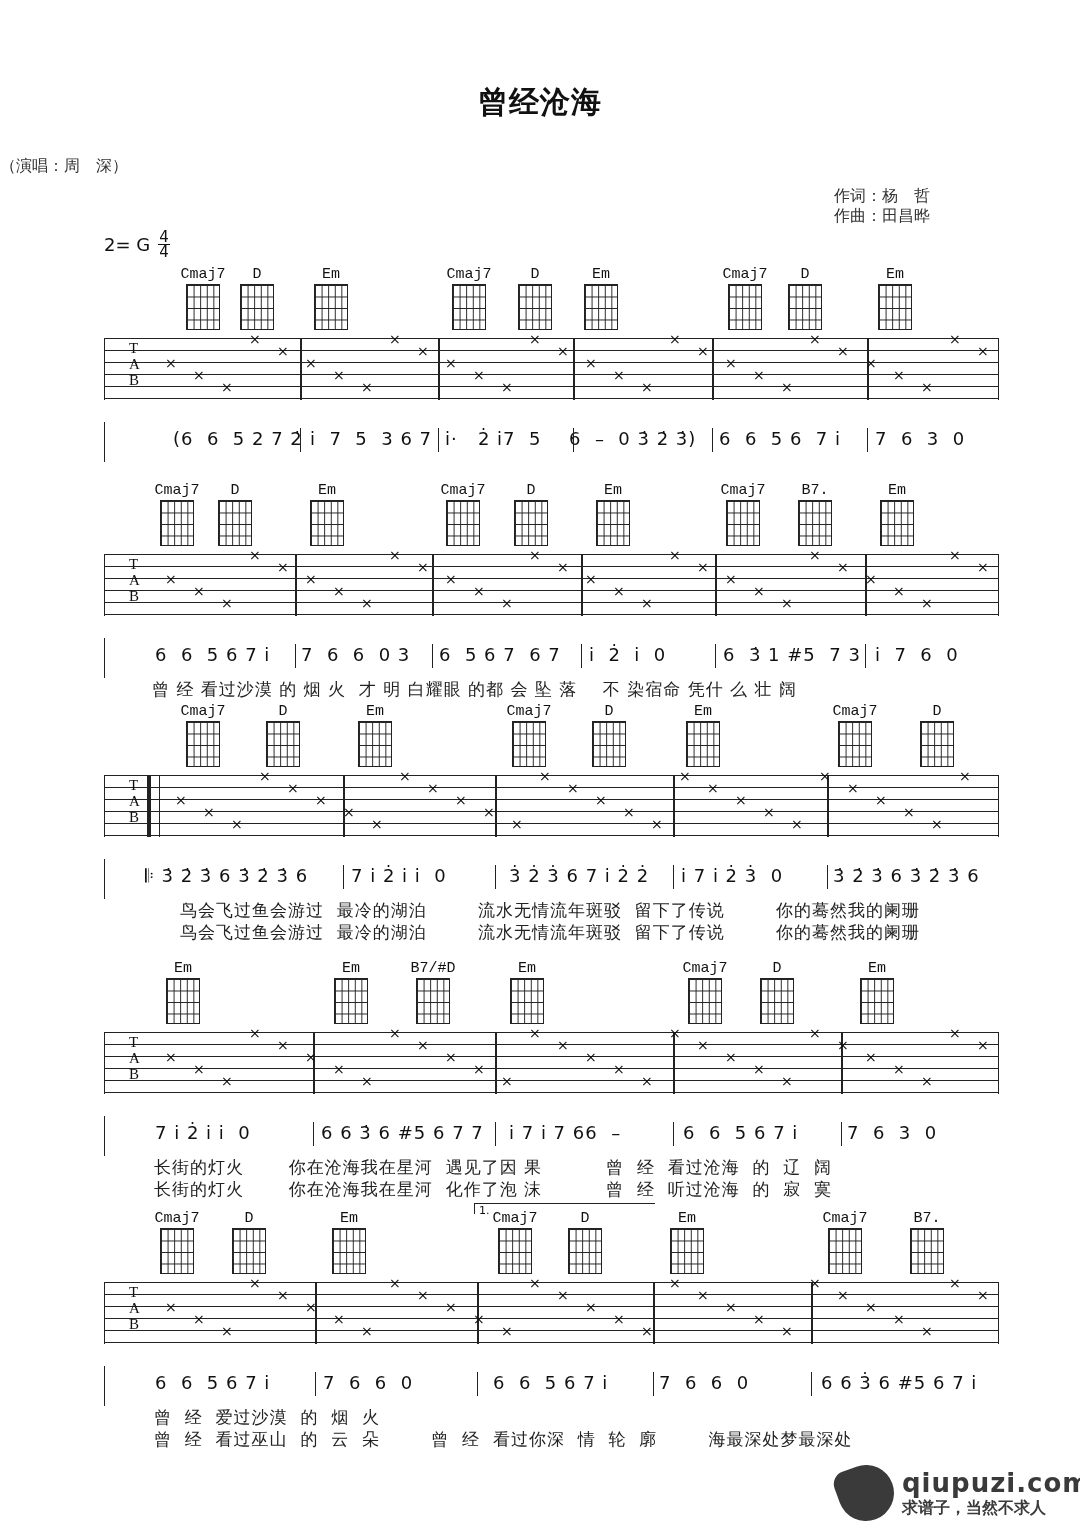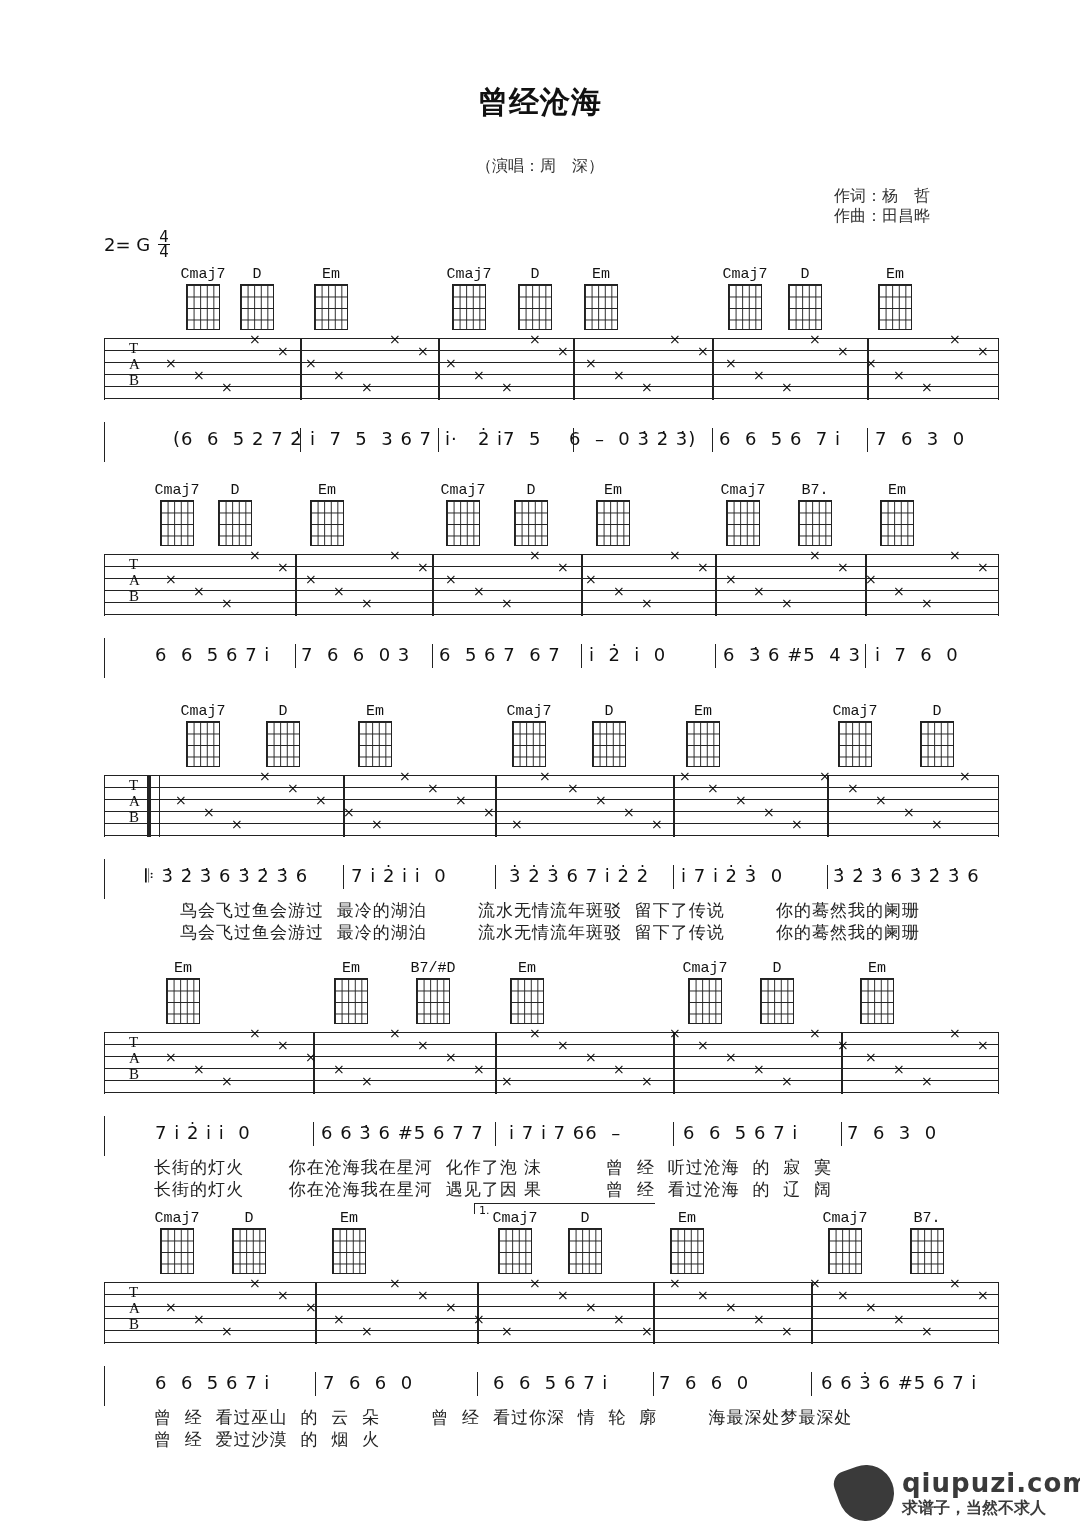--- a/index.html
+++ b/index.html
@@ -1,18 +1,18 @@
 <!DOCTYPE html>
 <html><head>
 <meta charset="utf-8">
 <style>
   html,body{margin:0;padding:0;background:#fff;}
   body{width:1080px;height:1527px;position:relative;overflow:hidden;font-family:"DejaVu Sans","Liberation Sans",sans-serif;color:#111;}
   .title{position:absolute;left:0;width:1080px;top:82px;text-align:center;font-size:30px;font-weight:bold;letter-spacing:1px;}
-  .singer{position:absolute;left:0;width:1080px;top:156px;text-align:center;font-size:16px;color:#333;}
+  .singer{position:absolute;left:0;width:1080px;top:156px;text-align:left;font-size:16px;color:#333;}
   .credits{position:absolute;left:834px;top:186px;font-size:16px;line-height:20px;color:#333;}
   .key{position:absolute;left:104px;top:230px;font-size:18px;display:flex;align-items:center;gap:8px;}
   .frac{display:inline-flex;flex-direction:column;align-items:center;font-size:15px;line-height:14px;}
   .frac span:first-child{border-bottom:1.5px solid #111;padding:0 1px;}
   .system{position:absolute;left:104px;width:895px;}
   .chords{position:relative;height:70px;}
   .chord{position:absolute;top:0;width:46px;text-align:center;}
   .chord-name{font-family:Liberation Mono, monospace;font-size:15px;line-height:14px;white-space:nowrap;}
   .chord-grid{margin:2px auto 0;width:34px;height:46px;border:1px solid #222;box-sizing:border-box;
     background-image:linear-gradient(to right,#222 1px,transparent 1px),linear-gradient(to bottom,#222 1px,transparent 1px);
@@ -240,27 +240,30 @@
         <div class="x" style="left: 816px; top: 44px;">×</div>
         <div class="x" style="left: 844px; top: -4px;">×</div>
         <div class="x" style="left: 872px; top: 8px;">×</div>
       </div>
       <div class="beams"></div>
       <div class="notes">
         <div class="jianpu" style="left: 50px;">6  6  5 6 7 i̇</div>
         <div class="jianpu" style="left: 196px;">7  6  6  0 3</div>
         <div class="jianpu" style="left: 334px;">6  5 6 7  6 7</div>
         <div class="jianpu" style="left: 484px;">i̇  2̇  i̇  0</div>
-        <div class="jianpu" style="left: 618px;">6  3̇ 6 #5  4 3</div>
+        <div class="jianpu" style="left: 618px;">6  3̇ 1 #5  7 3</div>
         <div class="jianpu" style="left: 770px;">i̇  7  6  0</div>
         <div style="position: absolute; left: 190px; top: 6px; height: 24px; width: 1px; background: rgb(34, 34, 34);"></div>
         <div style="position: absolute; left: 327px; top: 6px; height: 24px; width: 1px; background: rgb(34, 34, 34);"></div>
         <div style="position: absolute; left: 476px; top: 6px; height: 24px; width: 1px; background: rgb(34, 34, 34);"></div>
         <div style="position: absolute; left: 610px; top: 6px; height: 24px; width: 1px; background: rgb(34, 34, 34);"></div>
         <div style="position: absolute; left: 760px; top: 6px; height: 24px; width: 1px; background: rgb(34, 34, 34);"></div>
+      </div>
+      <div class="lyr">
+        <div class="lyric" style="left: 48px;">曾 经 看过沙漠 的 烟 火  才 明 白耀眼 的都 会 坠 落    不 染宿命 凭什 么 壮 阔</div>
       </div>
     </div>
     <div class="system" style="top: 705px;">
       <div class="chords">
         <div class="chord" style="left: 76px;">
           <div class="chord-name">Cmaj7</div>
           <div class="chord-grid"></div>
         </div>
         <div class="chord" style="left: 156px;">
           <div class="chord-name">D</div>
@@ -441,24 +444,24 @@
         <div class="jianpu" style="left: 216px;">6 6 3̇ 6 #5 6 7 7</div>
         <div class="jianpu" style="left: 404px;">i̇ 7 i̇ 7 66  –</div>
         <div class="jianpu" style="left: 578px;">6  6  5 6 7 i̇</div>
         <div class="jianpu" style="left: 742px;">7  6  3  0</div>
         <div style="position: absolute; left: 208px; top: 6px; height: 24px; width: 1px; background: rgb(34, 34, 34);"></div>
         <div style="position: absolute; left: 390px; top: 6px; height: 24px; width: 1px; background: rgb(34, 34, 34);"></div>
         <div style="position: absolute; left: 568px; top: 6px; height: 24px; width: 1px; background: rgb(34, 34, 34);"></div>
         <div style="position: absolute; left: 736px; top: 6px; height: 24px; width: 1px; background: rgb(34, 34, 34);"></div>
       </div>
       <div class="lyr">
+        <div class="lyric" style="left: 50px;">长街的灯火       你在沧海我在星河  遇见了因 果          曾  经  看过沧海  的  辽  阔</div>
+      </div>
+      <div class="lyr">
         <div class="lyric" style="left: 50px;">长街的灯火       你在沧海我在星河  化作了泡 沫          曾  经  听过沧海  的  寂  寞</div>
-      </div>
-      <div class="lyr">
-        <div class="lyric" style="left: 50px;">长街的灯火       你在沧海我在星河  遇见了因 果          曾  经  看过沧海  的  辽  阔</div>
       </div>
     </div>
     <div class="system" style="top: 1212px;">
       <div class="chords">
         <div class="chord" style="left: 50px;">
           <div class="chord-name">Cmaj7</div>
           <div class="chord-grid"></div>
         </div>
         <div class="chord" style="left: 122px;">
           <div class="chord-name">D</div>
@@ -542,24 +545,24 @@
         <div class="jianpu" style="left: 218px;">7  6  6  0</div>
         <div class="jianpu" style="left: 388px;">6  6  5 6 7 i̇</div>
         <div class="jianpu" style="left: 554px;">7  6  6  0</div>
         <div class="jianpu" style="left: 716px;">6 6 3̇ 6 #5 6 7 i̇</div>
         <div style="position: absolute; left: 210px; top: 6px; height: 24px; width: 1px; background: rgb(34, 34, 34);"></div>
         <div style="position: absolute; left: 372px; top: 6px; height: 24px; width: 1px; background: rgb(34, 34, 34);"></div>
         <div style="position: absolute; left: 548px; top: 6px; height: 24px; width: 1px; background: rgb(34, 34, 34);"></div>
         <div style="position: absolute; left: 706px; top: 6px; height: 24px; width: 1px; background: rgb(34, 34, 34);"></div>
       </div>
       <div class="lyr">
+        <div class="lyric" style="left: 50px;">曾  经  爱过沙漠  的  烟  火</div>
+      </div>
+      <div class="lyr">
         <div class="lyric" style="left: 50px;">曾  经  看过巫山  的  云  朵        曾  经  看过你深  情  轮  廓        海最深处梦最深处</div>
-      </div>
-      <div class="lyr">
-        <div class="lyric" style="left: 50px;">曾  经  爱过沙漠  的  烟  火</div>
       </div>
     </div>
   </div>
 <div class="volta"><span>1.</span></div>
 
 <div class="watermark">
   <div class="pick"></div>
   <div>
     <div class="wm-site">qiupuzi.com</div>
     <div class="wm-slogan">求谱子，当然不求人</div>

